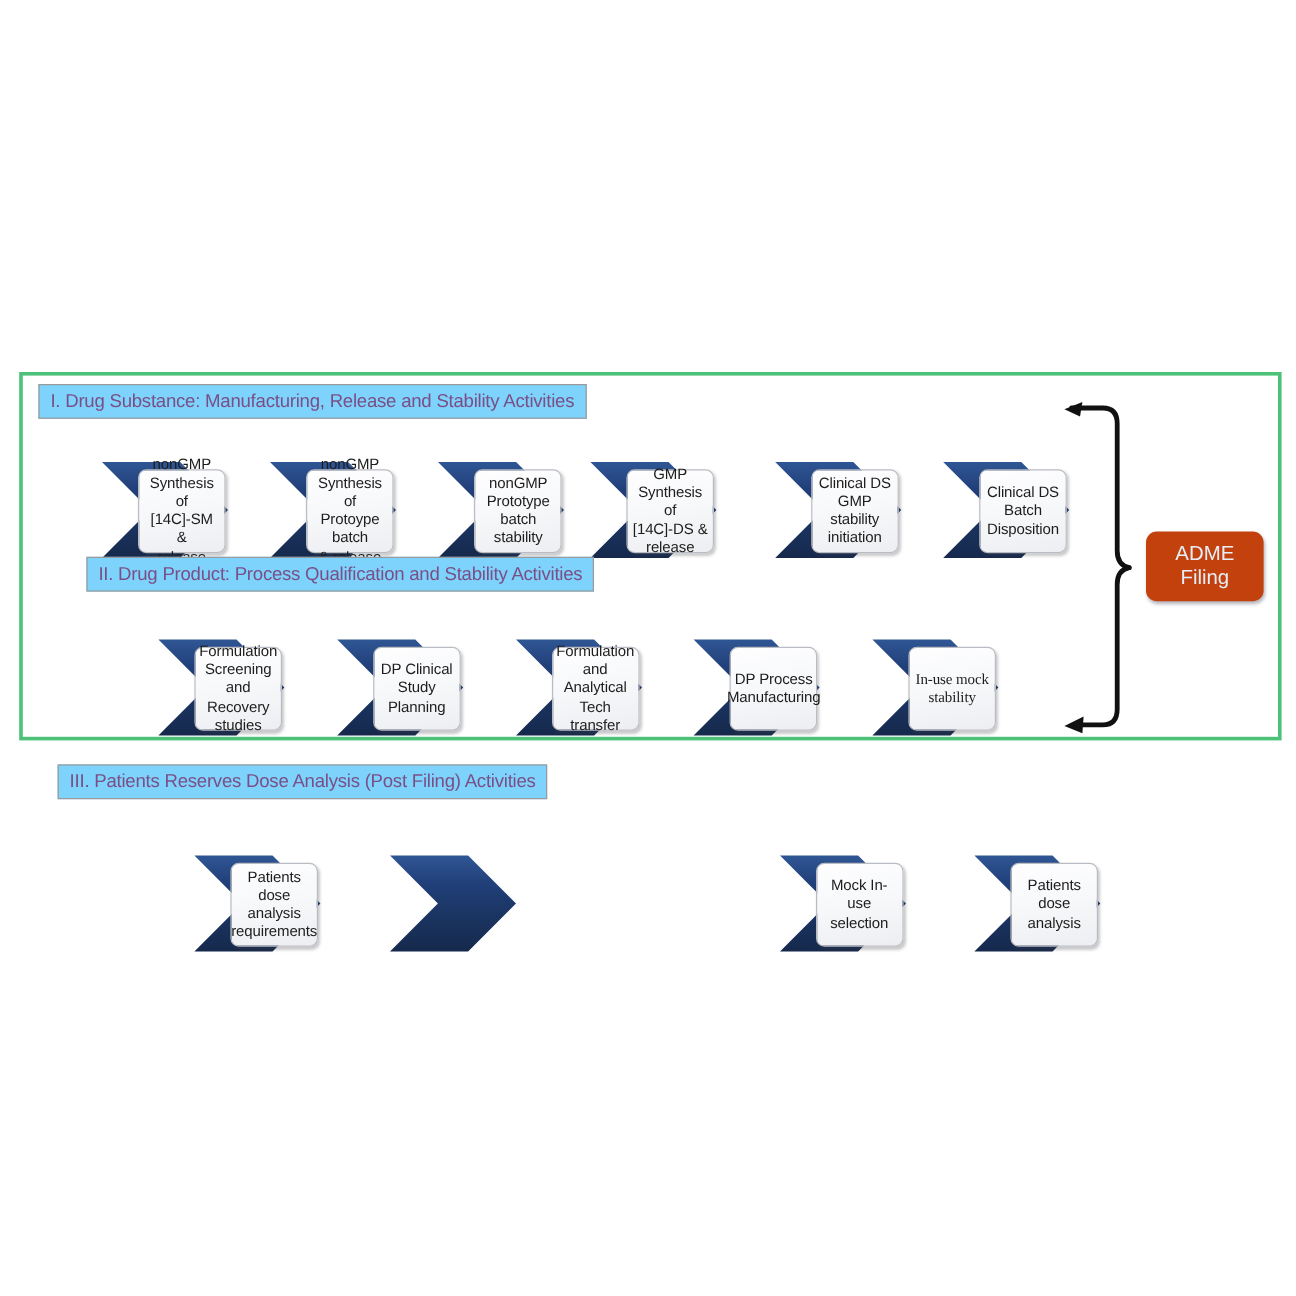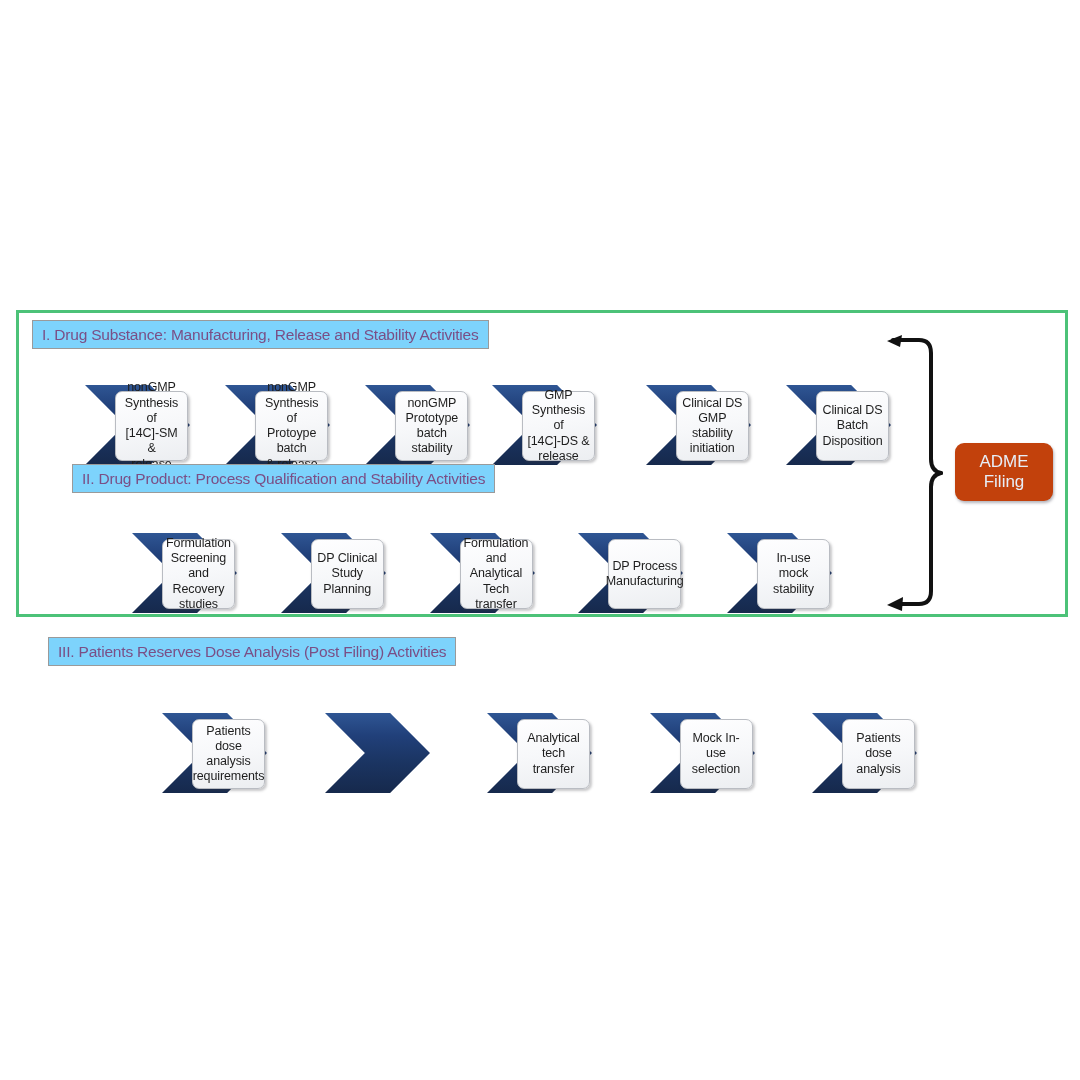--- a/index.html
+++ b/index.html
@@ -351,21 +351,21 @@
               </linearGradient>
             </defs>
             <path d="M0 1 L62 1 L100 41 L62 81 L0 81 L38 41 Z" fill="url(#g10)"></path>
           </svg>
         </div>
         <div class="card">
           <span>DP Process
 Manufacturing</span>
         </div>
       </div>
-      <div class="step" style="left: 595px; width: 105px;">
+      <div class="step" style="left: 595px; width: 105px; font-family: Liberation Serif, serif;">
         <div class="chev">
           <svg viewBox="0 0 100 82" preserveAspectRatio="none">
             <defs>
               <linearGradient id="g11" x1="0" y1="0" x2="0" y2="1">
                 <stop offset="0%" stop-color="#2f5694"></stop>
                 <stop offset="28%" stop-color="#21407a"></stop>
                 <stop offset="60%" stop-color="#1b3563"></stop>
                 <stop offset="100%" stop-color="#16294c"></stop>
               </linearGradient>
             </defs>
@@ -408,39 +408,20 @@
             <defs>
               <linearGradient id="g13" x1="0" y1="0" x2="0" y2="1">
                 <stop offset="0%" stop-color="#2f5694"></stop>
                 <stop offset="28%" stop-color="#21407a"></stop>
                 <stop offset="60%" stop-color="#1b3563"></stop>
                 <stop offset="100%" stop-color="#16294c"></stop>
               </linearGradient>
             </defs>
             <path d="M0 1 L62 1 L100 41 L62 81 L0 81 L38 41 Z" fill="url(#g13)"></path>
           </svg>
-        </div>
-      </div>
-      <div class="step" style="left: 325px; width: 105px;">
-        <div class="chev">
-          <svg viewBox="0 0 100 82" preserveAspectRatio="none">
-            <defs>
-              <linearGradient id="g14" x1="0" y1="0" x2="0" y2="1">
-                <stop offset="0%" stop-color="#2f5694"></stop>
-                <stop offset="28%" stop-color="#21407a"></stop>
-                <stop offset="60%" stop-color="#1b3563"></stop>
-                <stop offset="100%" stop-color="#16294c"></stop>
-              </linearGradient>
-            </defs>
-            <path d="M0 1 L62 1 L100 41 L62 81 L0 81 L38 41 Z" fill="url(#g14)"></path>
-          </svg>
-        </div>
-        <div class="card">
-          <span>Analytical tech
-transfer</span>
         </div>
       </div>
       <div class="step" style="left: 487.5px; width: 105px;">
         <div class="chev">
           <svg viewBox="0 0 100 82" preserveAspectRatio="none">
             <defs>
               <linearGradient id="g15" x1="0" y1="0" x2="0" y2="1">
                 <stop offset="0%" stop-color="#2f5694"></stop>
                 <stop offset="28%" stop-color="#21407a"></stop>
                 <stop offset="60%" stop-color="#1b3563"></stop>

